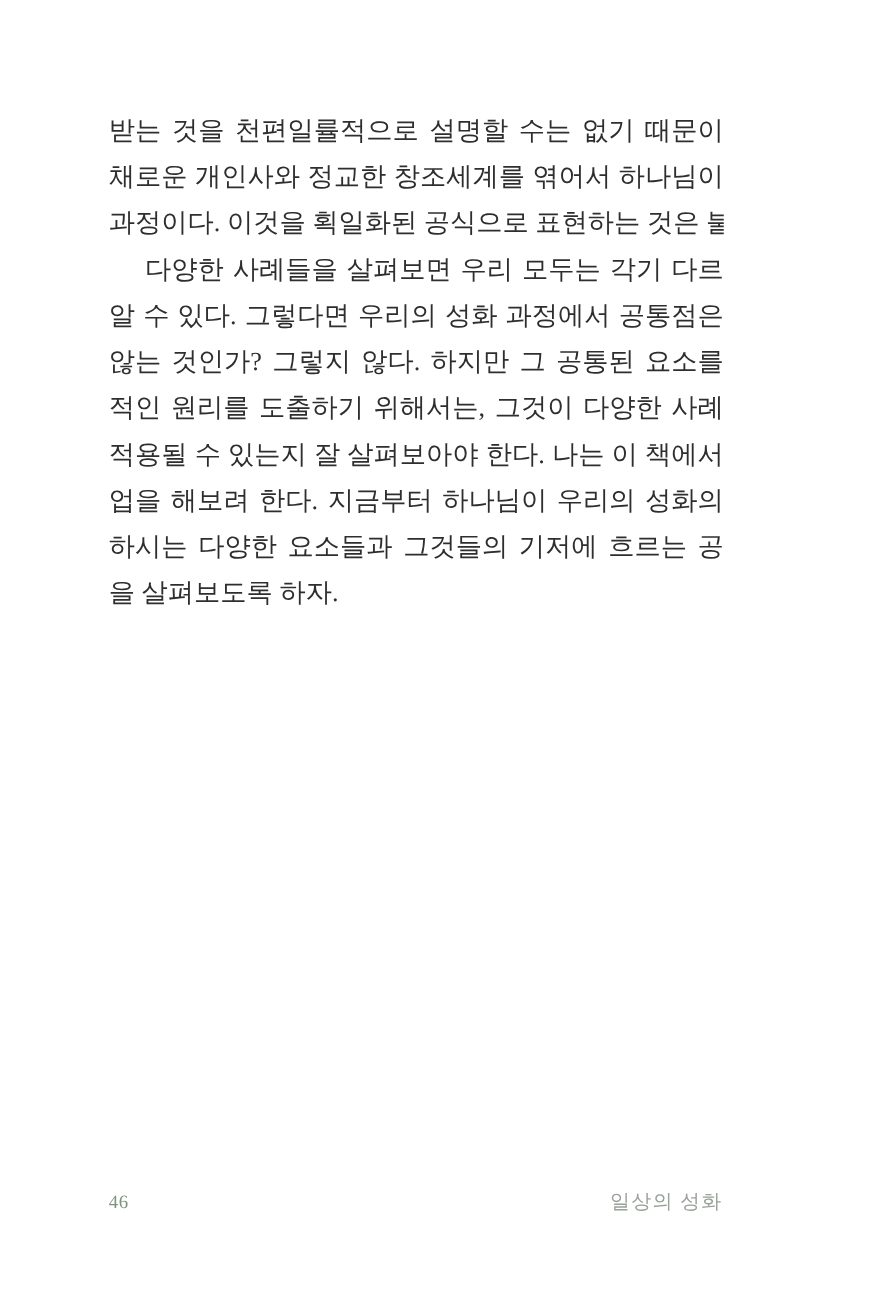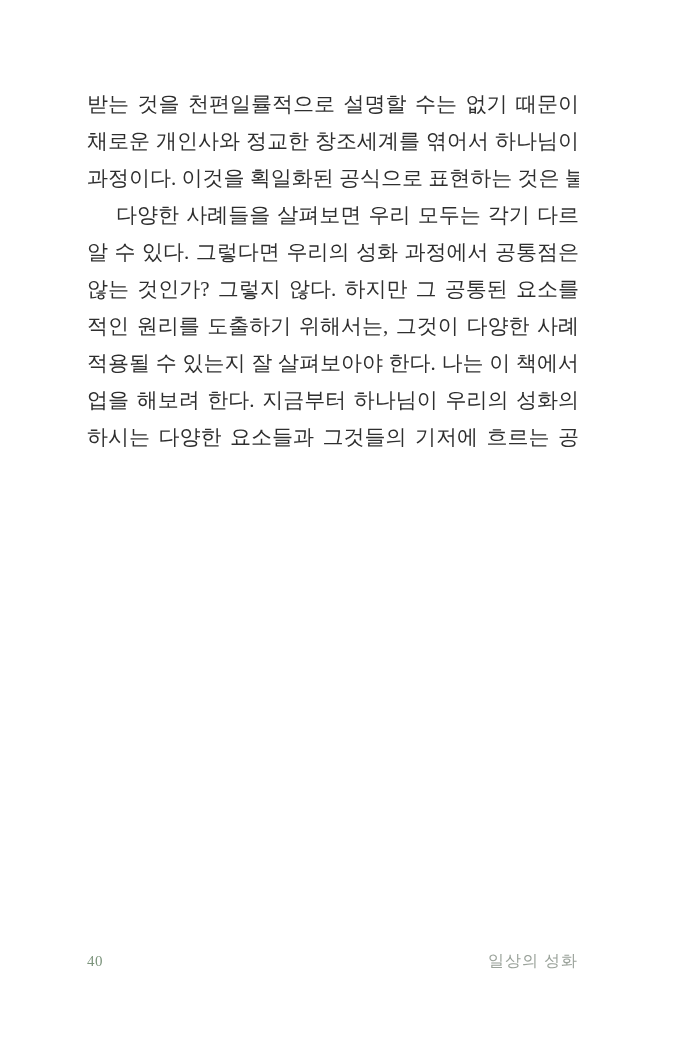--- a/index.html
+++ b/index.html
@@ -69,22 +69,23 @@
     </div>
 
     <div class="paragraph">
       <div class="line justify indent">다양한 사례들을 살펴보면 우리 모두는 각기 다르다는 것을</div>
       <div class="line justify">알 수 있다. 그렇다면 우리의 성화 과정에서 공통점은 존재하지</div>
       <div class="line justify">않는 것인가? 그렇지 않다. 하지만 그 공통된 요소를 통해서 일반</div>
       <div class="line justify">적인 원리를 도출하기 위해서는, 그것이 다양한 사례에 유연하게</div>
       <div class="line justify">적용될 수 있는지 잘 살펴보아야 한다. 나는 이 책에서 바로 그 작</div>
       <div class="line justify">업을 해보려 한다. 지금부터 하나님이 우리의 성화의 과정에 사용</div>
       <div class="line justify">하시는 다양한 요소들과 그것들의 기저에 흐르는 공통된 원리들</div>
+      <div class="line">을 살펴보도록 하자.</div>
     </div>
 
   </main>
 
   <footer class="page-footer">
-    <span class="page-number">40</span>
+    <span class="page-number">46</span>
     <span class="running-title">일상의 성화</span>
   </footer>
 
 </div>
 
 </body></html>

